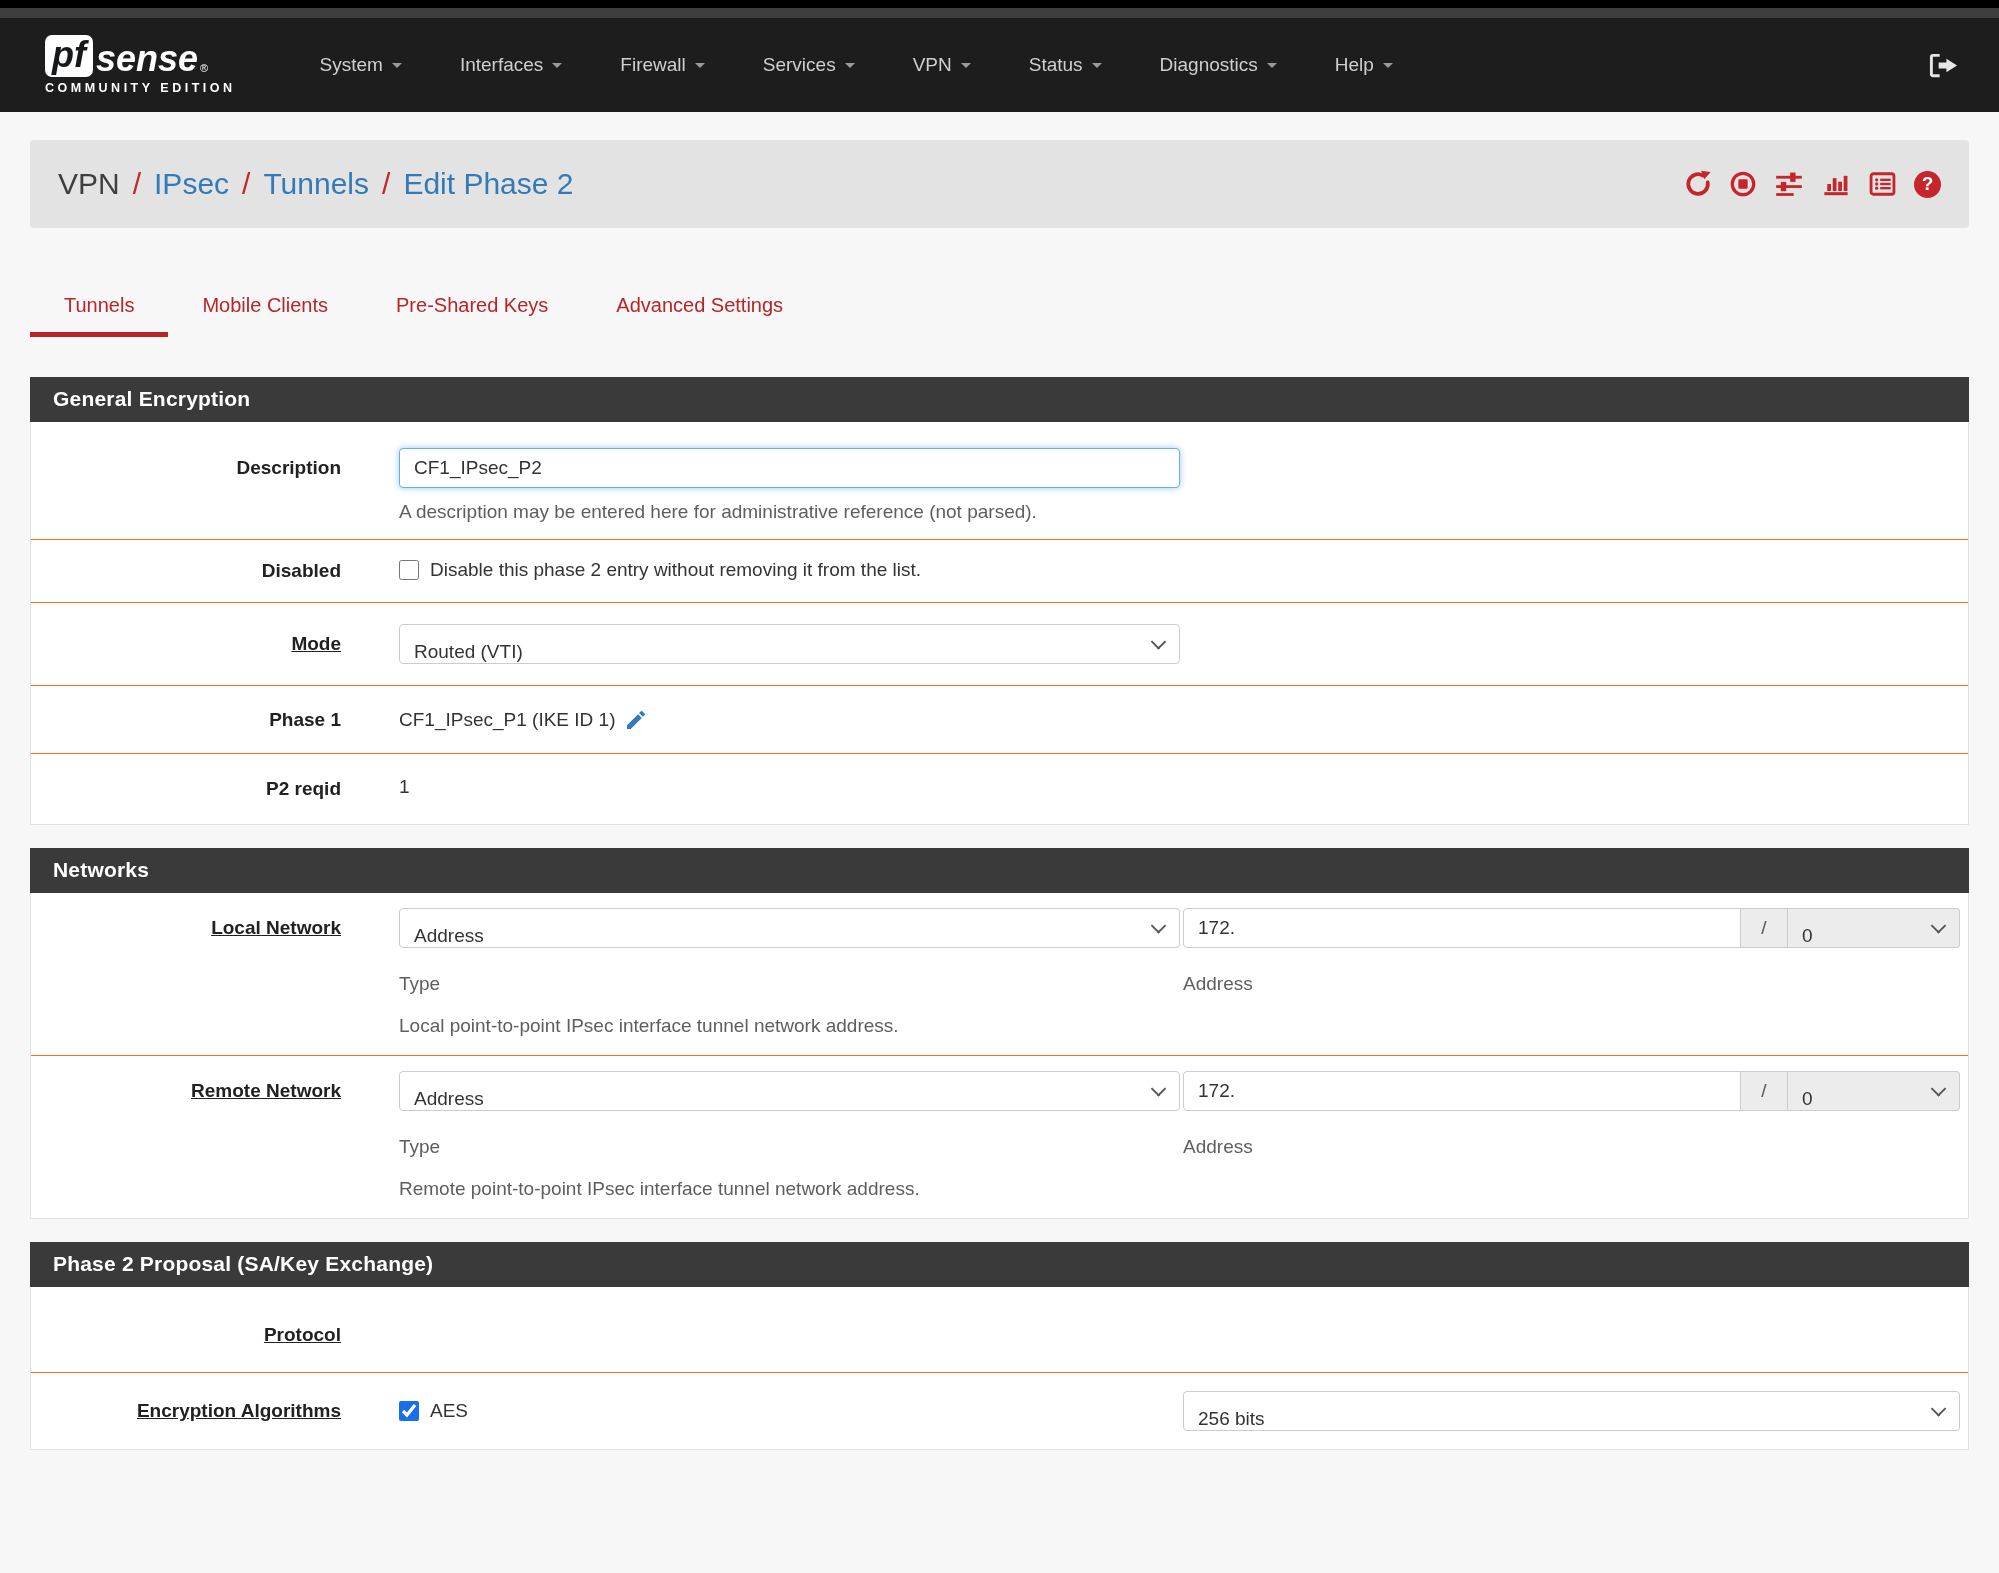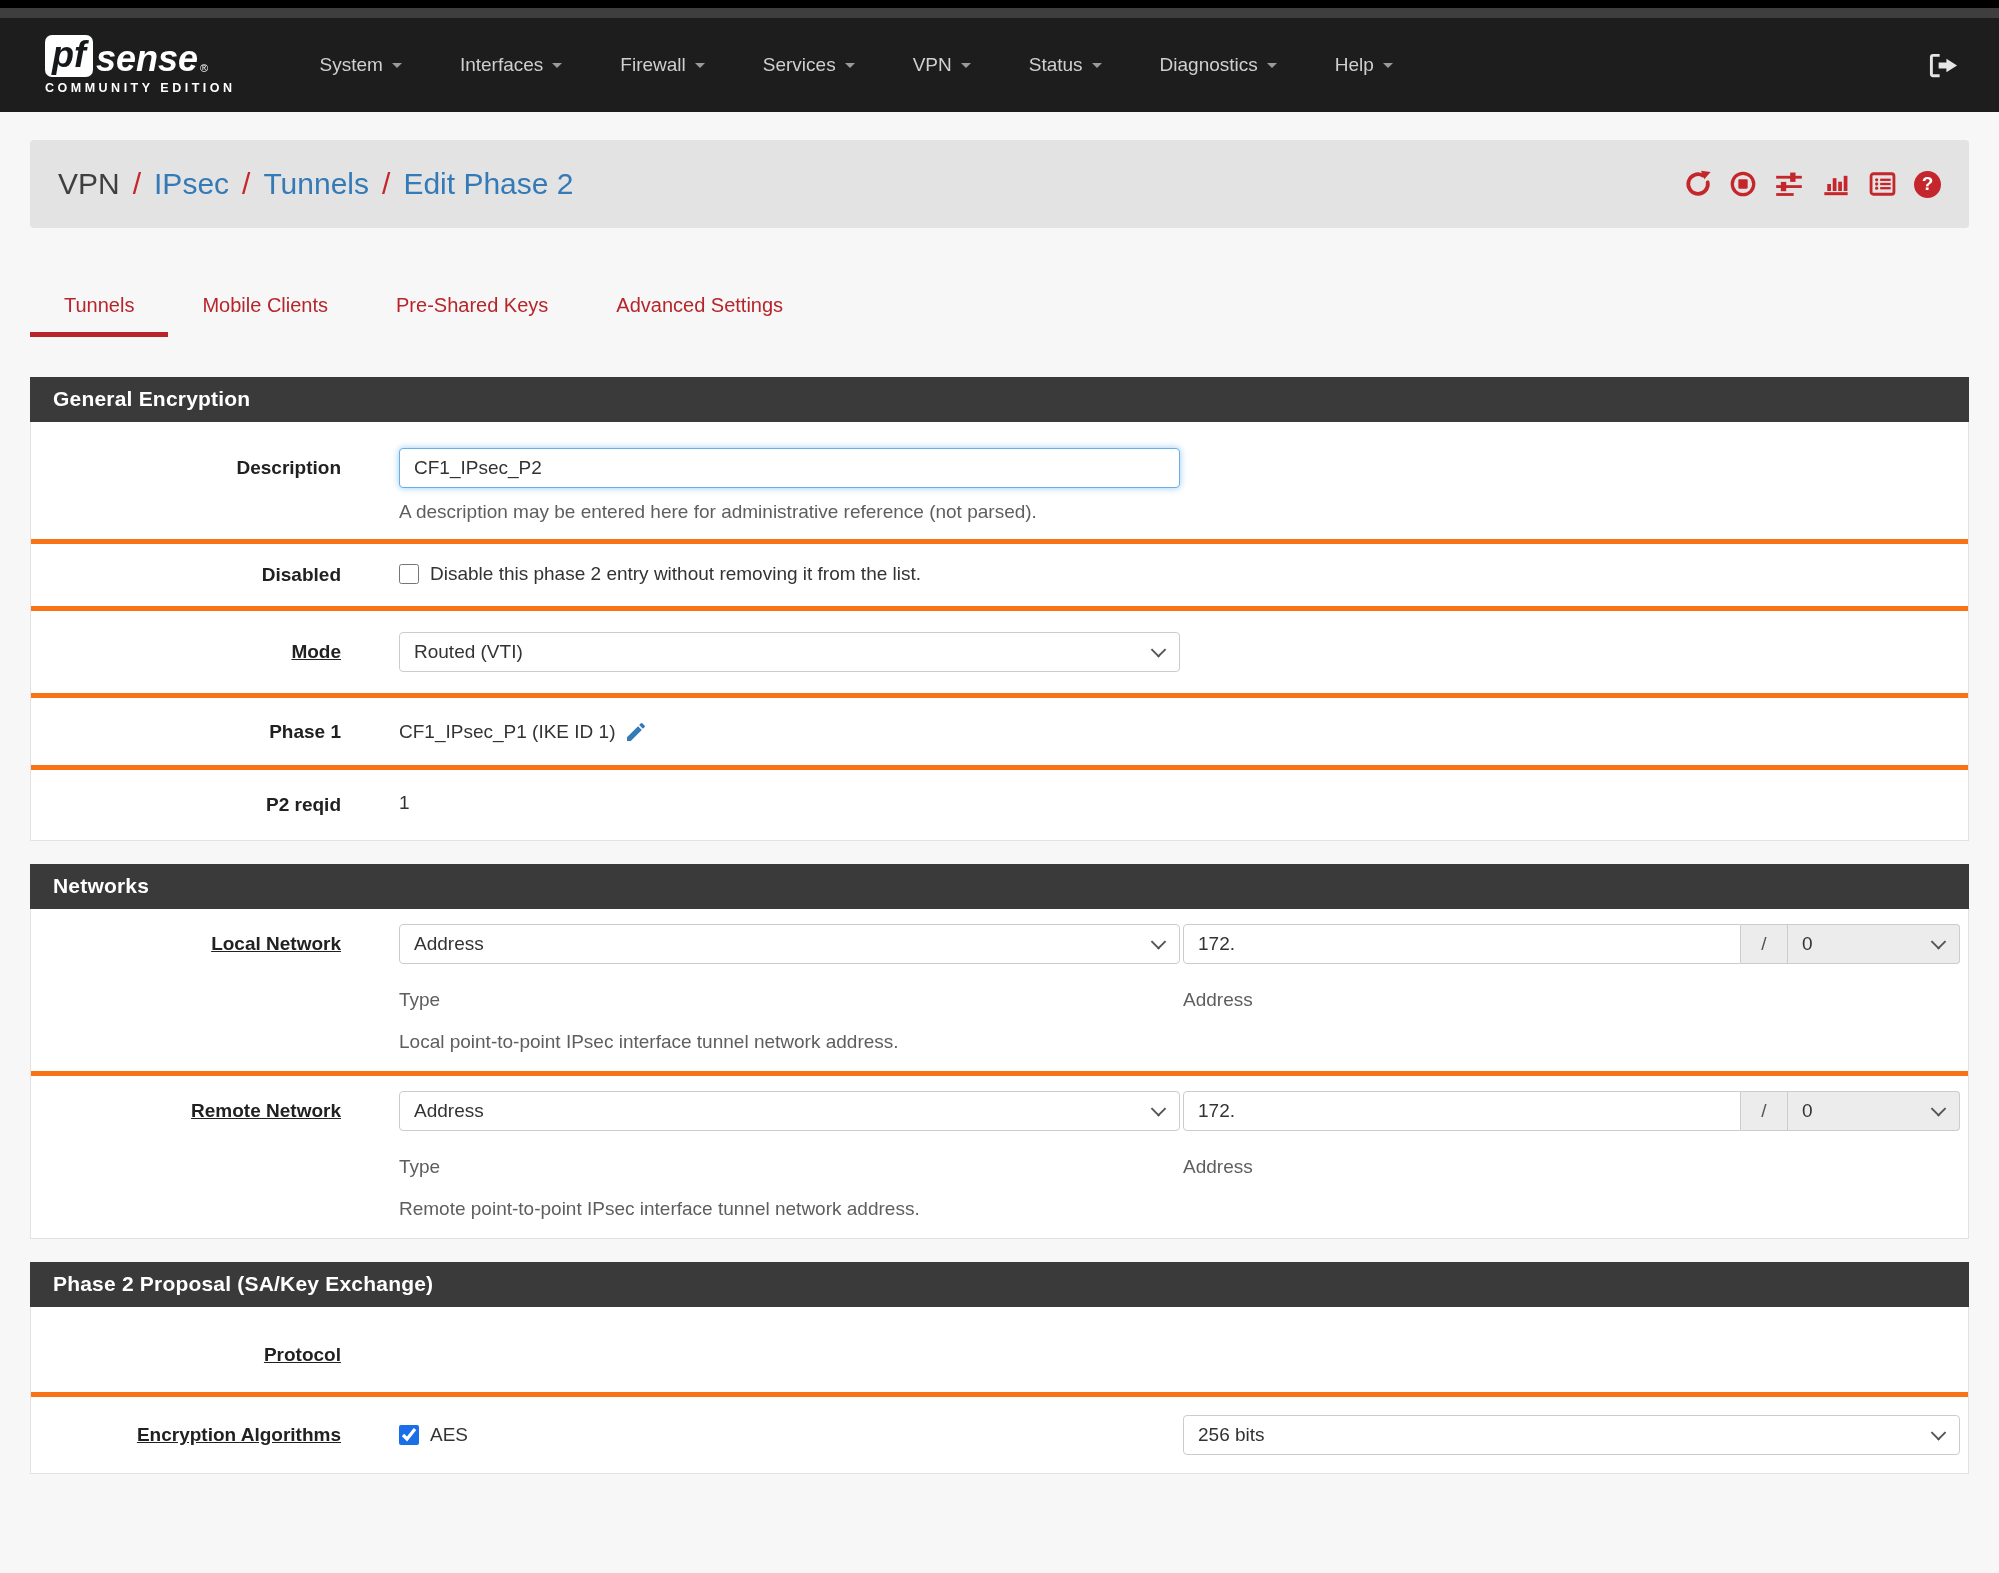--- a/index.html
+++ b/index.html
@@ -61,36 +61,36 @@
   }
   .tabs li.active { border-bottom:5px solid #b7252b; }
   
   .panel { margin:40px 30px 0; }
   .panel + .panel { margin-top:23px; }
   .panel-heading {
     background:#3a3a3a; color:#fff; font-weight:bold; font-size:21px;
     padding:10px 23px 11px; letter-spacing:.2px;
   }
   .panel-body { background:#fff; border:1px solid #e2e2e2; border-top:none; }
-  .frow { display:flex; align-items:flex-start; border-top:5px solid #f97316; padding-right:8px; }
+  .frow { display:flex; align-items:flex-start; border-top:1px solid #f97316; padding-right:8px; }
   .frow:first-child { border-top:none; }
   .rlabel { width:310px; text-align:right; font-weight:bold; color:#212121; flex:none; font-size:19px; }
   .rlabel.u { text-decoration:underline; }
   .rbody { margin-left:58px; flex:1; min-width:0; }
   .help { color:#5e5e5e; font-size:19px; }
   .caption { color:#5e5e5e; font-size:19px; margin-top:25px; }
   
   .tinput, .fselect {
     height:40px; border:1px solid #ccc; border-radius:4px; background:#fff;
     font-size:19px; font-family:"Liberation Sans", sans-serif; color:#333;
     padding:0 14px; display:block;
   }
   .tinput { width:100%; }
   .tinput.focused { border-color:#66afe9; outline:none; box-shadow:0 0 7px rgba(102,175,233,.65); }
-  .fselect { position:relative; display:flex; align-items:center; cursor:pointer; padding-right:59px; }
+  .fselect { position:relative; display:flex; align-items:flex-end; cursor:pointer; padding-right:59px; }
   .fselect::after {
     content:""; position:absolute; right:15px; top:50%;
     width:9px; height:9px; border-right:2px solid #555; border-bottom:2px solid #555;
     transform:translateY(-70%) rotate(45deg);
   }
   .w-main { width:781px; }
   .dualrow { display:flex; }
   .col-left { width:781px; flex:none; }
   .col-right { width:777px; flex:none; margin-left:auto; }
   .igroup { display:flex; }

